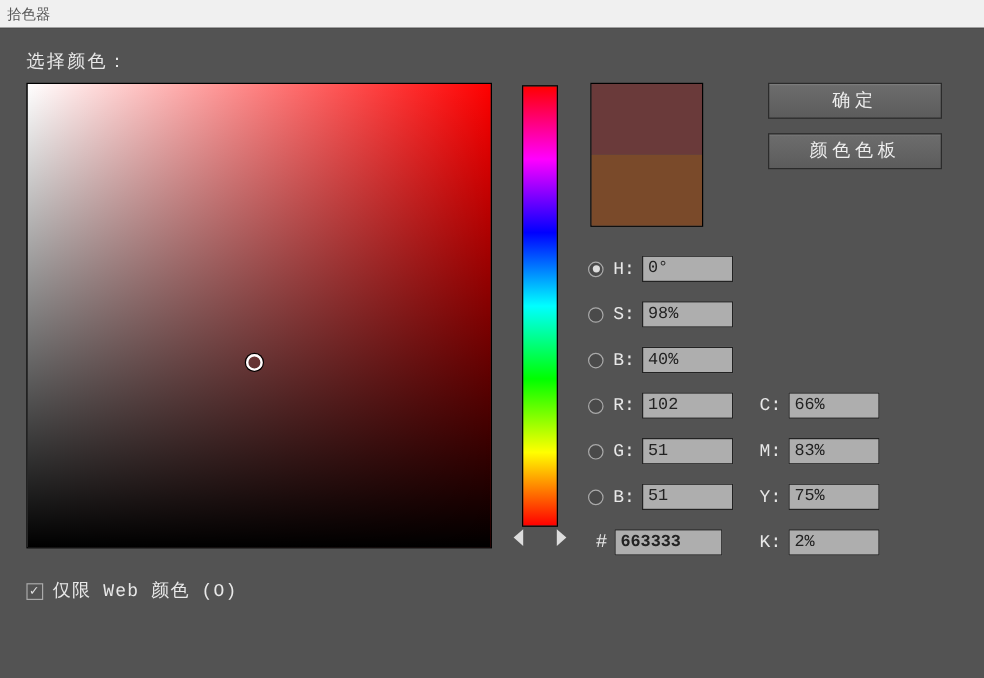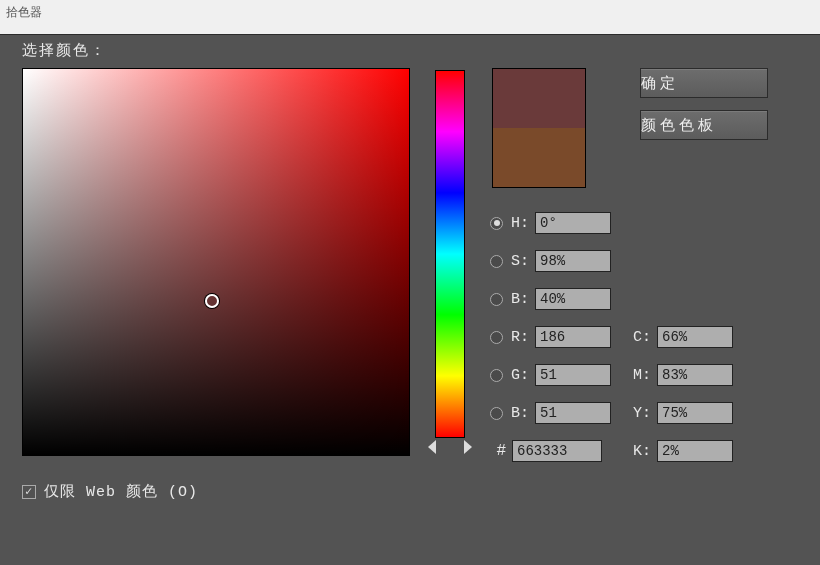--- a/index.html
+++ b/index.html
@@ -9,26 +9,26 @@
     color: #e8e8e8;
     font-size: 14px;
     width: 820px;
     height: 565px;
     overflow: hidden;
   }
   .titlebar {
     background: #f0f0f0;
     color: #555;
     font-size: 12px;
-    height: 35px;
+    height: 24px;
     line-height: 24px;
     padding-left: 6px;
     border-bottom: 1px solid #2b2b2b;
   }
-  .content { padding: 6px 22px; }
+  .content { padding: 18px 22px; }
   .label-select { font-size: 15px; margin-bottom: 8px; letter-spacing: 2px; }
   .main-row { display: flex; gap: 18px; }
   .sv-box {
     width: 388px; height: 388px;
     position: relative;
     background:
       linear-gradient(to top, #000, rgba(0,0,0,0)),
       linear-gradient(to right, #fff, #ff0000);
     border: 1px solid #000;
   }
@@ -62,24 +62,25 @@
   .top-row { display: flex; gap: 54px; }
   .swatch-pair {
     width: 94px; height: 120px;
     border: 1px solid #000;
     display: flex; flex-direction: column;
     margin-left: 2px;
   }
   .swatch-pair .sw { flex:1; }
   .btn-stack { display: flex; flex-direction: column; gap: 12px; }
   .btn {
-    width: 128px; height: 30px;
+    width: 145px; height: 30px;
     background: linear-gradient(#6d6d6d,#5c5c5c);
     border: 1px solid #2b2b2b;
     color: #eee;
+    text-align: center;
     line-height: 28px;
     font-size: 15px;
     letter-spacing: 4px;
     box-shadow: inset 0 1px 0 rgba(255,255,255,.1);
   }
   .fields { margin-top: 22px; display: flex; gap: 20px; }
   .fcol { display: flex; flex-direction: column; gap: 12px; }
   .frow { display: flex; align-items: center; gap: 6px; height: 26px; }
   .radio {
     width: 13px; height: 13px; border:1px solid #aaa; border-radius:50%;
@@ -88,21 +89,21 @@
   .radio.sel::after { content:''; width:6px; height:6px; background:#ddd; border-radius:50%; }
   .flabel { font-family: "Courier New", monospace; font-size: 15px; min-width: 20px; text-align:right; }
   .finput {
     width: 76px; height: 22px;
     background: #aeaeae; color:#222;
     border: 1px solid #222;
     font-family: "Courier New", monospace;
     padding: 0 4px; font-size: 14px;
     line-height: 20px;
   }
-  .finput.hex { width: 90px; }
+  .finput.hex { width: 90px; font-weight: bold; }
   .hash { font-family: "Courier New", monospace; font-size:16px; width:16px; text-align:right; }
   .webonly { margin-top: 18px; display:flex; align-items:center; gap:8px; font-family:"Courier New", monospace; font-size:15px; letter-spacing:1px;}
   .chk { width:14px;height:14px;border:1px solid #aaa;background:#525252;display:inline-flex;align-items:center;justify-content:center;font-size:12px;color:#ddd;}
 </style>
 </head>
 <body>
 
 <div class="titlebar">
   <span>拾色器</span>
 </div>
@@ -148,21 +149,21 @@
             <div class="finput">98%</div>
           </div>
           <div class="frow">
             <span class="radio"></span>
             <span class="flabel">B:</span>
             <div class="finput">40%</div>
           </div>
           <div class="frow">
             <span class="radio"></span>
             <span class="flabel">R:</span>
-            <div class="finput">186</div>
+            <div class="finput">102</div>
           </div>
           <div class="frow">
             <span class="radio"></span>
             <span class="flabel">G:</span>
             <div class="finput">51</div>
           </div>
           <div class="frow">
             <span class="radio"></span>
             <span class="flabel">B:</span>
             <div class="finput">51</div>

